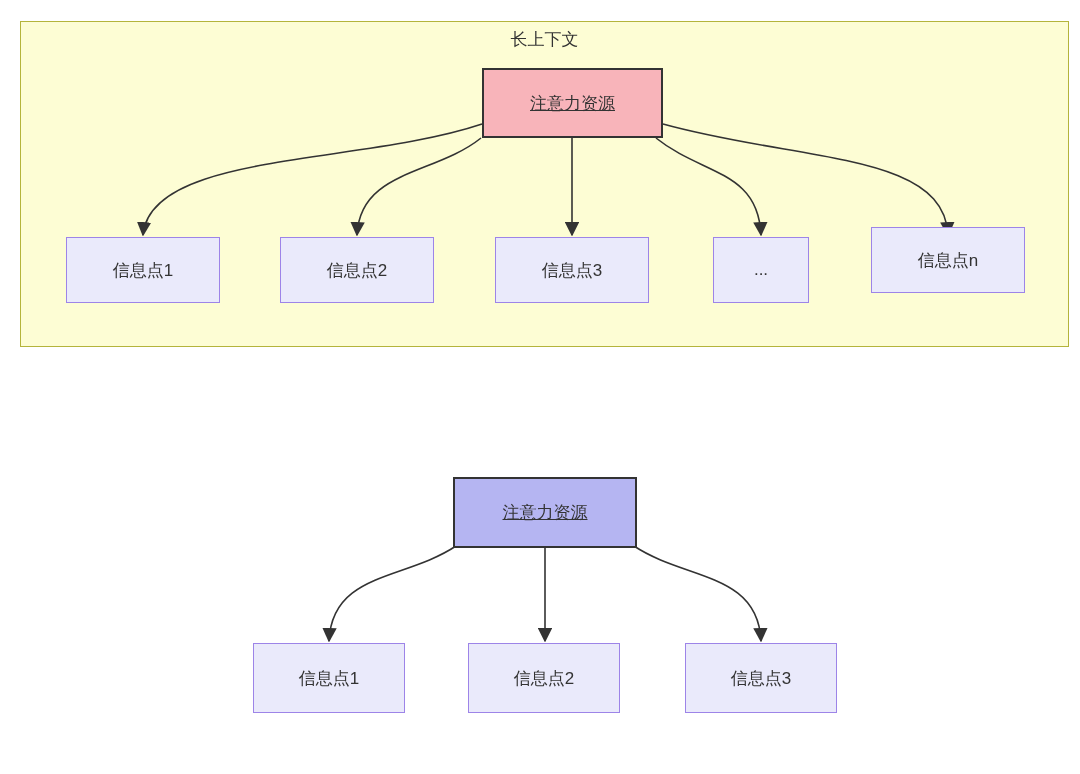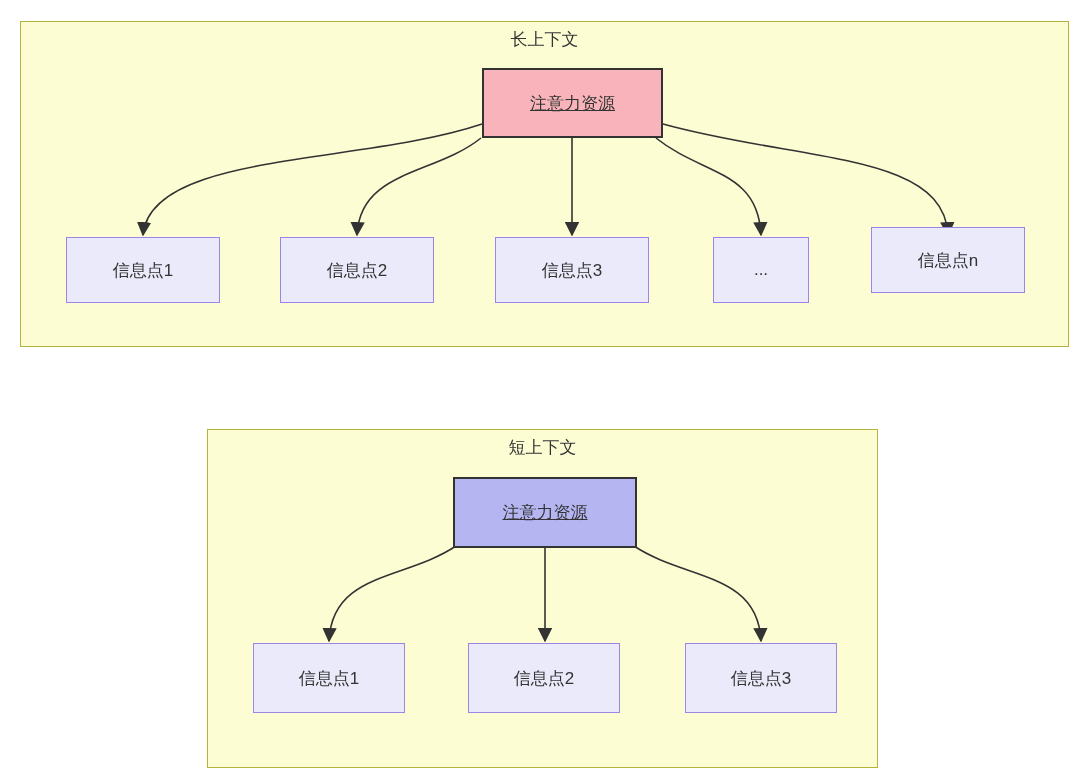--- a/index.html
+++ b/index.html
@@ -88,23 +88,20 @@
 </style>
 </head>
 <body>
 
 <div class="canvas">
 
   <section class="panel panel-long">
     <div class="panel-title">长上下文</div>
   </section>
 
-  <section class="panel panel-short">
-    <div class="panel-title">短上下文</div>
-  </section>
 
   <svg class="arrow-layer" viewBox="0 0 1080 774">
     <defs>
       <marker id="arrowhead" viewBox="0 0 10 10" refX="9" refY="5" markerWidth="9" markerHeight="9" orient="auto-start-reverse">
         <path d="M 0 0 L 10 5 L 0 10 z"></path>
       </marker>
     </defs>
 
     <path class="arrow" d="M 482 124 C 360 165, 150 152, 143 235" marker-end="url(#arrowhead)"></path>
     <path class="arrow" d="M 481 138 C 435 175, 360 170, 357 235" marker-end="url(#arrowhead)"></path>

